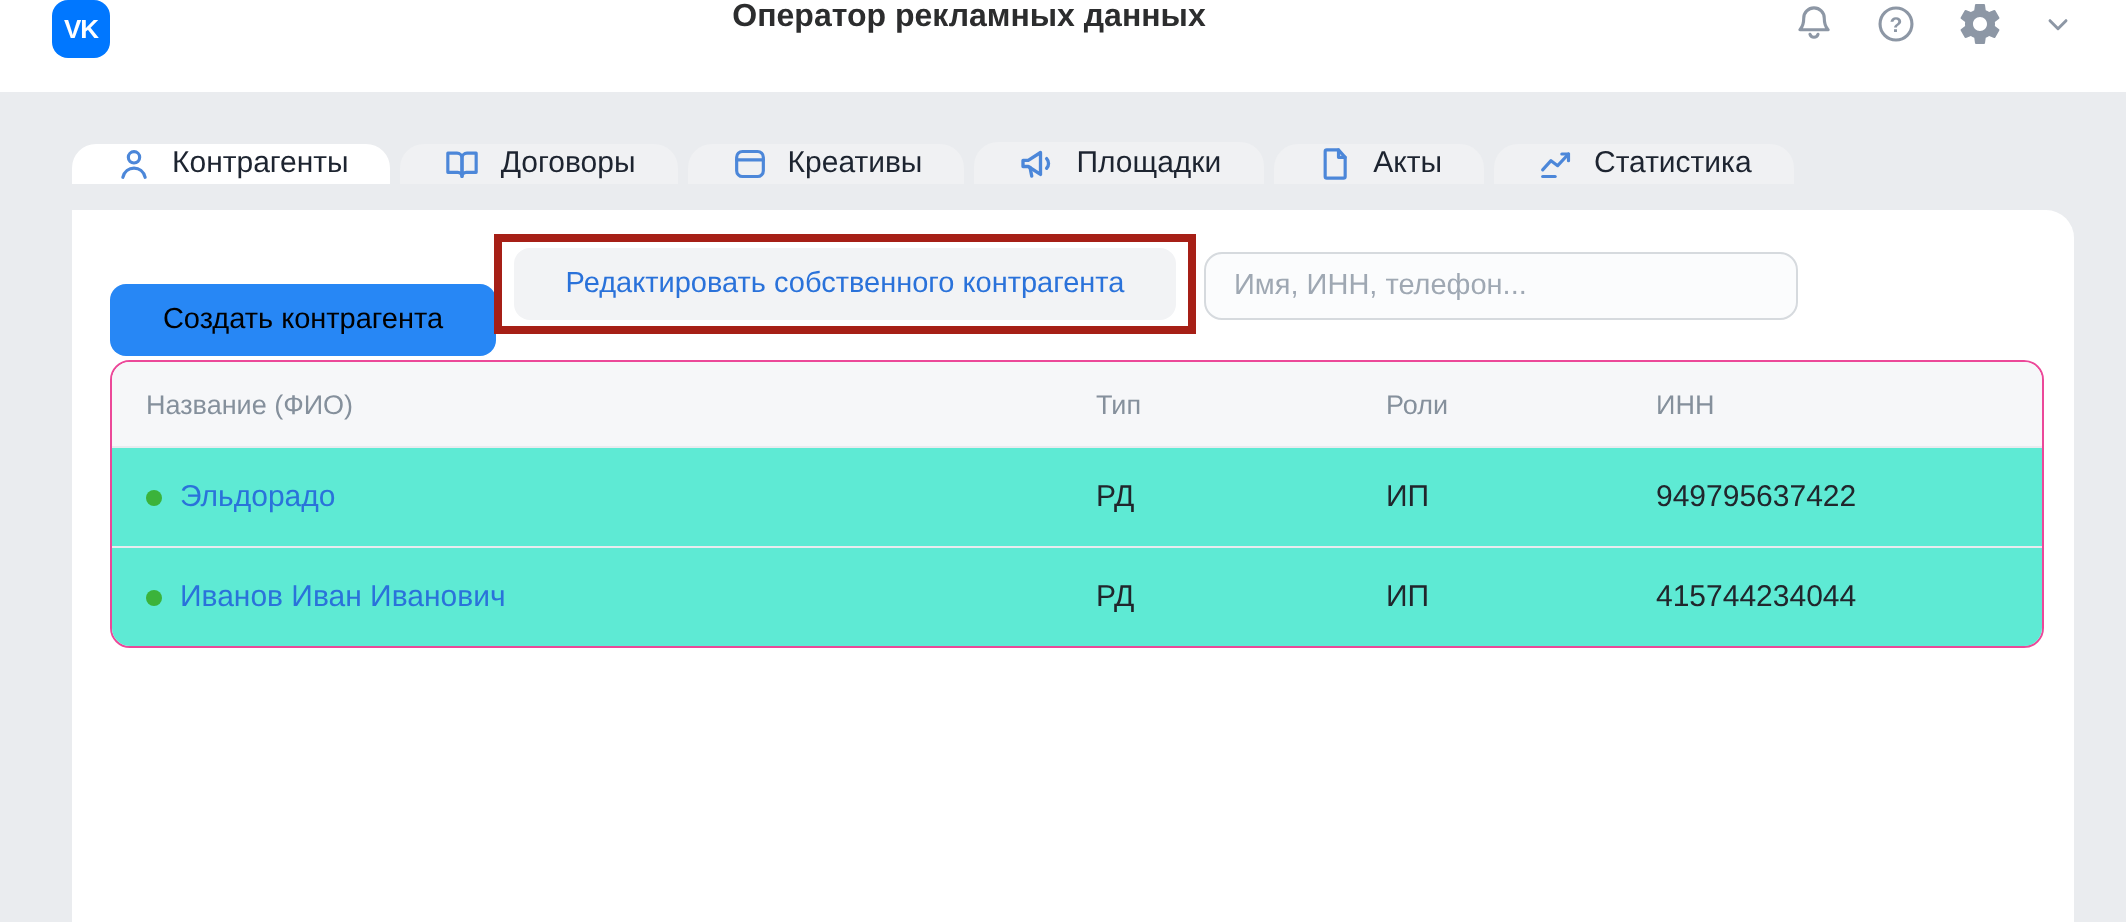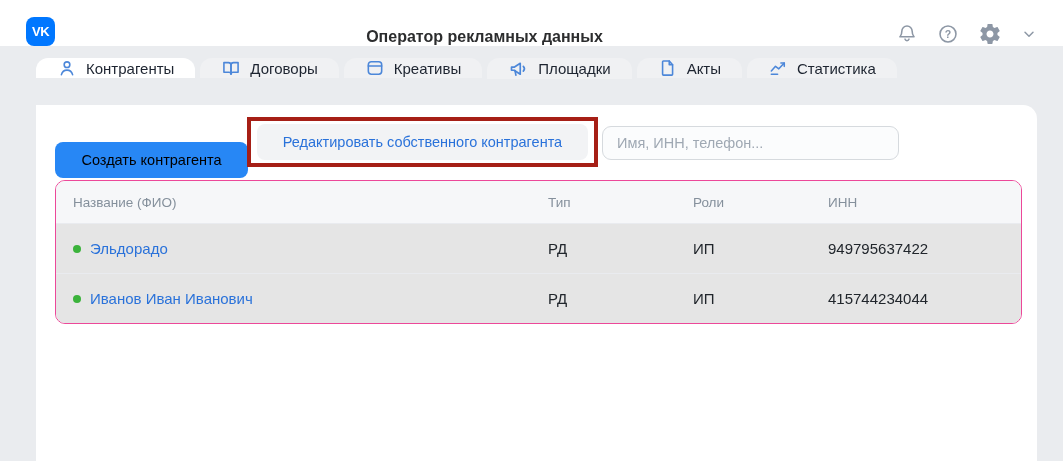--- a/index.html
+++ b/index.html
@@ -14,21 +14,21 @@
   :root{
     --accent:#2787f5;
     --link:#2a72da;
     --red:#a61f16;
     --icon-gray:#8d97a5;
     --tab-icon:#4c87d9;
   }
   
   .app-header{
     height:46px; background:#fff;
-    display:flex; align-items:flex-end;
+    display:flex; align-items:flex-start;
     padding:0 26px; position:relative;
   }
   .vk-logo{
     width:29px; height:29px; border-radius:8px;
     background:#0077ff; color:#fff;
     display:flex; align-items:center; justify-content:center;
     font-weight:800; font-size:13px; letter-spacing:-0.5px;
     cursor:pointer; flex:0 0 auto;
   }
   .app-title{
@@ -38,21 +38,21 @@
   .header-icons{
     margin-left:auto; display:flex; align-items:center; gap:19px;
   }
   .hicon{ display:flex; align-items:center; justify-content:center; cursor:pointer; color:var(--icon-gray); }
   .hicon svg{ display:block; }
 
   
   .tabbar{
     display:flex; gap:5px;
     padding-left:36px; margin-top:12px;
-    height:47px; align-items:flex-start;
+    height:47px; align-items:center;
     position:relative; z-index:2;
   }
   .tab{
     display:flex; align-items:center; gap:9px;
     padding:0 21px;
     background:#f0f1f3;
     border-radius:12px 12px 0 0;
     font-size:15px; font-weight:500; color:#1d2430;
     cursor:pointer; white-space:nowrap;
   }
@@ -111,21 +111,21 @@
     align-items:center;
   }
   .thead{
     height:42px; background:#f6f7f9;
     font-size:13.5px; color:#85909c;
   }
   .th{ padding-left:2px; }
   .th:first-child{ padding-left:17px; }
   .trow{
     height:50px; border-top:1px solid #e9ebef;
-    font-size:15px; color:#21262c; background:#e5e5e5;
+    font-size:15px; color:#21262c; background:#5eead4;
   }
   .td{ padding-left:2px; }
   .name-cell{ padding-left:17px; display:flex; align-items:center; gap:9px; }
   .dot{ width:8px; height:8px; border-radius:50%; background:#3bb33b; flex:0 0 auto; }
   .link{ color:var(--link); text-decoration:none; cursor:pointer; }
 </style>
 </head>
 <body>
 
 <div class="app-header">

